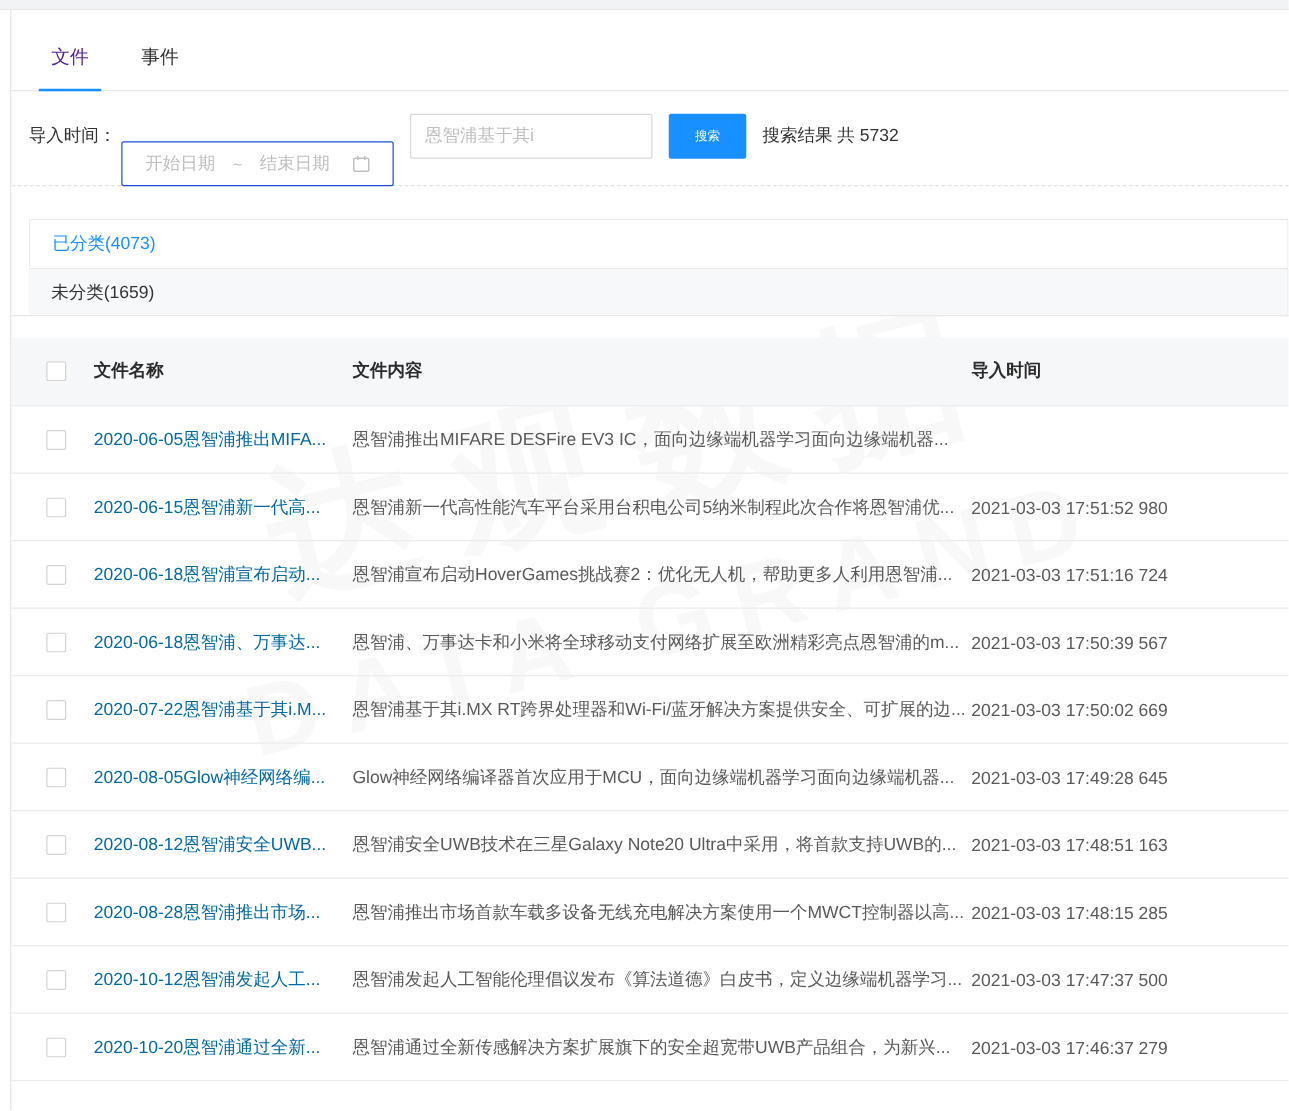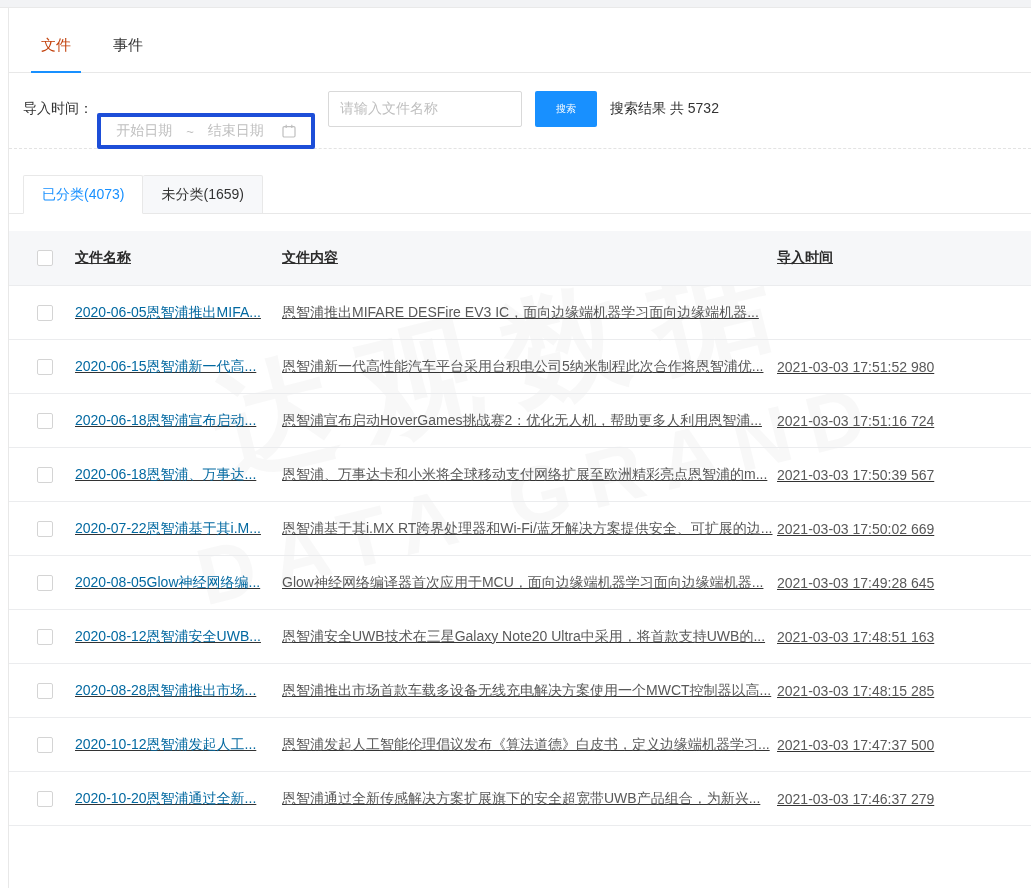--- a/index.html
+++ b/index.html
@@ -47,33 +47,33 @@
   }
   .tab {
     padding: 0 10px 16px 10px;
     margin: 0 22px 0 0;
     font-size: 15px;
     color: #333;
     cursor: pointer;
     border-bottom: 2px solid transparent;
     margin-bottom: -1px;
   }
-  .tab.active { color: #c2410c; border-bottom-color: #1890ff; font-weight: 500; }
+  .tab.active { color: #4c1d95; border-bottom-color: #1890ff; font-weight: 500; }
 
   
   .filter-row {
     display: flex;
     align-items: center;
     margin: 18px 0 0 14px;
     height: 36px;
   }
   .filter-label { color: #333; margin-right: 4px; }
   .date-range {
     width: 218px; height: 36px;
-    border: 4px solid #1d4ed8; border-radius: 2px;
+    border: 1px solid #1d4ed8; border-radius: 2px;
     display: flex; align-items: center; justify-content: center;
     gap: 14px;
     color: #bfbfbf;
     background: #fff;
     cursor: pointer;
     margin-top: 44px;
   }
   .date-range .sep { font-size: 13px; }
   .text-input {
     width: 194px; height: 36px;
@@ -99,20 +99,21 @@
   .dashed-divider {
     border-top: 1px dashed #e3e3e3;
     margin-top: 21px;
   }
 
   
   .cat-tabs {
     display: flex;
     margin: 26px 0 0 14px;
     position: relative;
+    flex-direction: column;
   }
   .cat-tabs::after {
     content: "";
     position: absolute;
     left: -14px; right: -1017px; bottom: 0;
     border-bottom: 1px solid #e8e8e8;
   }
   .cat-tab {
     height: 39px;
     padding: 0 18px;
@@ -127,21 +128,21 @@
   }
   .cat-tab + .cat-tab { border-left: none; }
   .cat-tab.active {
     background: #fff;
     color: #1890ff;
     font-weight: 500;
     border-bottom-color: #fff;
   }
 
   
-  .table { margin-top: 17px; text-decoration: underline; }
+  .table { margin-top: 17px; }
   .t-row {
     display: flex;
     align-items: center;
     height: 54px;
     border-bottom: 1px solid #ebecee;
     background: transparent;
   }
   .t-header {
     height: 55px;
     background: #f6f7f9;
@@ -191,21 +192,21 @@
         <span>结束日期</span>
         <span class="cal-icon">
           <svg width="14" height="14" viewBox="0 0 14 14">
             <rect x="1" y="2.6" width="12" height="10.4" rx="1.2" fill="none" stroke="#bfbfbf" stroke-width="1.2"></rect>
             <line x1="4.2" y1="0.8" x2="4.2" y2="4" stroke="#bfbfbf" stroke-width="1.2"></line>
             <line x1="9.8" y1="0.8" x2="9.8" y2="4" stroke="#bfbfbf" stroke-width="1.2"></line>
           </svg>
         </span>
       </div>
       <div class="text-input">
-        <span>请输入文件名称</span>
+        <span>恩智浦基于其i</span>
       </div>
       <button class="search-btn">搜索</button>
       <span class="result-text">搜索结果 共 5732</span>
     </div>
 
     <div class="dashed-divider"></div>
 
     <div class="cat-tabs">
       <div class="cat-tab active">已分类(4073)</div>
       <div class="cat-tab">未分类(1659)</div>

